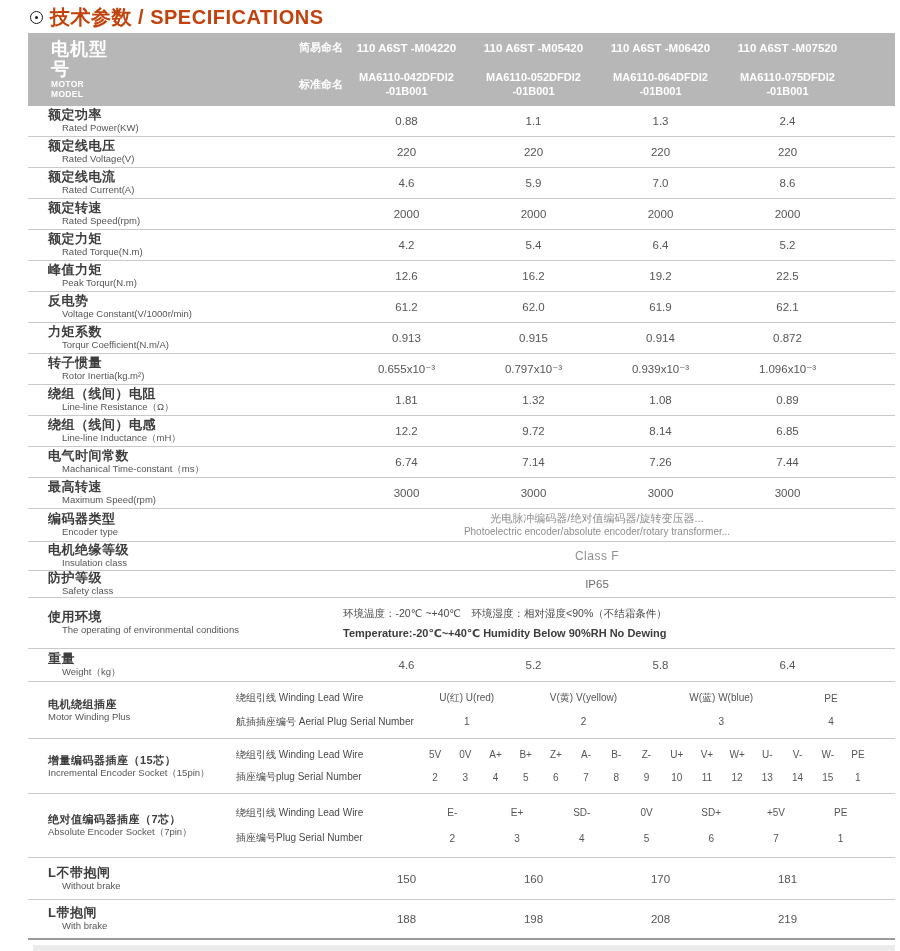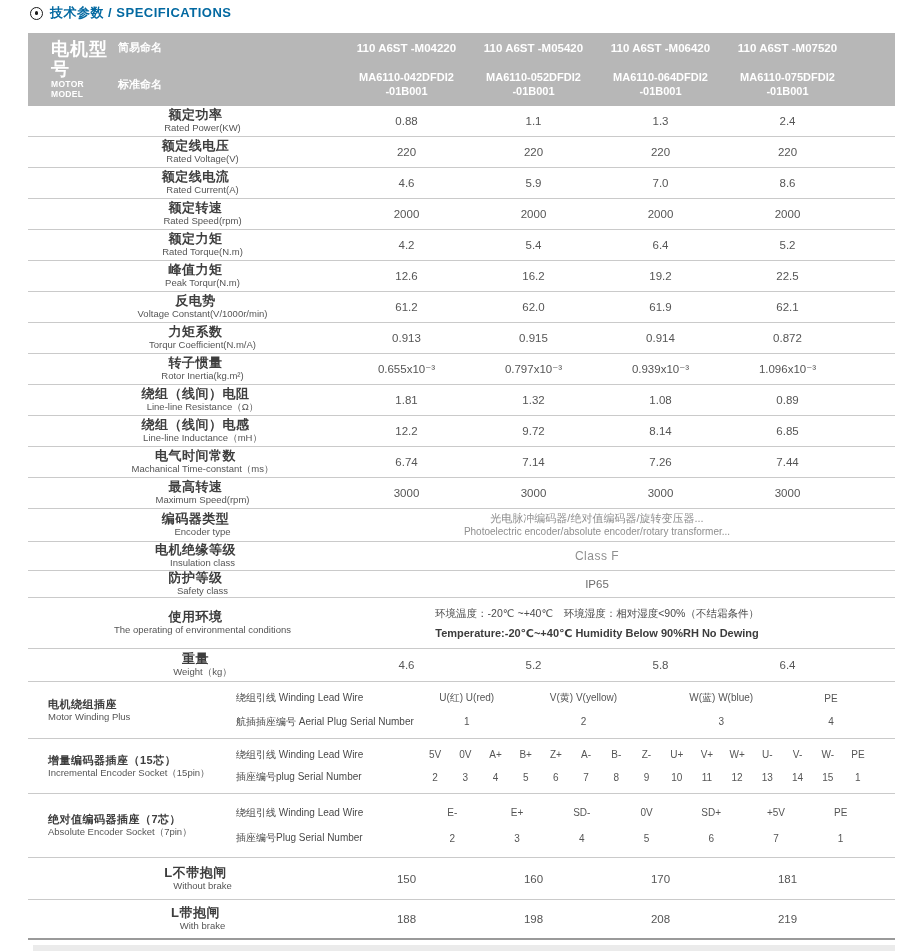--- a/index.html
+++ b/index.html
@@ -8,55 +8,55 @@
     font-family:"Liberation Sans","DejaVu Sans",sans-serif;
     color:#4a4a4a; overflow:hidden;
   }
   .page { position:relative; width:900px; height:951px; }
 
   
   .title-bar { position:absolute; left:30px; top:4px; display:flex; align-items:center; gap:7px; }
   .title-icon { width:13px; height:13px; border:1.5px solid #1a1a1a; border-radius:50%;
                 display:inline-flex; align-items:center; justify-content:center; }
   .title-icon::after { content:""; width:3.5px; height:3.5px; background:#1a1a1a; border-radius:50%; }
-  .title-text { font-size:13px; font-weight:bold; color:#0369a1; letter-spacing:0.5px; }
+  .title-text { font-size:20px; font-weight:bold; color:#c2410c; letter-spacing:0.5px; }
 
   
   .table { position:absolute; left:28px; top:33px; width:867px; }
 
   .thead { display:grid; grid-template-columns:90px 225px 127px 127px 127px 127px 1fr;
            background:#b7b7b7; color:#fff; height:73px; }
   .th-model { padding-left:23px; display:flex; flex-direction:column; justify-content:center; }
   .th-model-zh { font-size:18px; font-weight:bold; letter-spacing:1px; line-height:1.1; }
   .th-model-en { font-size:8.5px; font-weight:bold; letter-spacing:0.3px; }
-  .th-naming { display:grid; grid-template-rows:29px 1fr; font-size:11px; font-weight:bold; }
+  .th-naming { display:grid; grid-template-rows:29px 1fr; font-size:11px; font-weight:bold;text-align:right; }
   .th-naming > div { align-self:center; }
   .th-col { display:grid; grid-template-rows:29px 1fr; text-align:center; font-weight:bold; }
   .th-simple { font-size:11.5px; align-self:center; }
   .th-std { font-size:11px; align-self:center; line-height:1.3; white-space:pre-line; }
 
   .r { display:grid; grid-template-columns:315px 1fr; align-items:center;
        border-bottom:1px solid #cacaca; height:31px; }
-  .lbl { padding-left:20px; line-height:1.15;text-align:center; }
+  .lbl { padding-left:20px; line-height:1.15; }
   .lbl .zh { font-size:13px; font-weight:bold; color:#3d3d3d; letter-spacing:0.5px; }
   .lbl .en { font-size:9.5px; color:#555;padding-left:14px; }
   .vals { display:grid; grid-template-columns:127px 127px 127px 127px 1fr; height:100%; align-items:center; }
   .vals span { text-align:center; font-size:11.5px; color:#555; }
 
   .r-span { grid-template-columns:315px 508px 1fr; }
   .r-enc { height:33px; }
   .sv { text-align:center; }
   .sv .sv-zh { font-size:11px; color:#8f8f8f; line-height:1.2; }
   .sv .sv-en { font-size:10px; color:#8f8f8f; line-height:1.2; }
   .r-ins { height:29px; }
   .sv-classf { text-align:center; font-size:12px; color:#8f8f8f; letter-spacing:0.5px; }
   .r-safe { height:27px; }
   .sv-ip { text-align:center; font-size:11.5px; color:#6e6e6e; }
   .r-env { height:51px; }
-  .env-lines { text-align:center; display:flex; flex-direction:column; gap:6px; }
+  .env-lines { text-align:left; display:flex; flex-direction:column; gap:6px; }
   .env-zh { font-size:10.5px; color:#4a4a4a; }
   .env-en { font-size:11px; font-weight:bold; color:#3c3c3c; }
   .r-weight { height:33px; }
 
   .plug { display:grid; grid-template-columns:208px 1fr; border-bottom:1px solid #cacaca; align-items:center; }
   .plug-mw { height:57px; } .plug-ie { height:55px; } .plug-ae { height:64px; }
   .plug-label { padding-left:20px; line-height:1.2; }
   .plug-label .zh { font-size:11px; font-weight:bold; color:#3d3d3d; letter-spacing:0.5px; }
   .plug-label .en { font-size:9.5px; color:#555; }
   .plug-rows { display:flex; flex-direction:column; justify-content:space-evenly; height:100%; }

